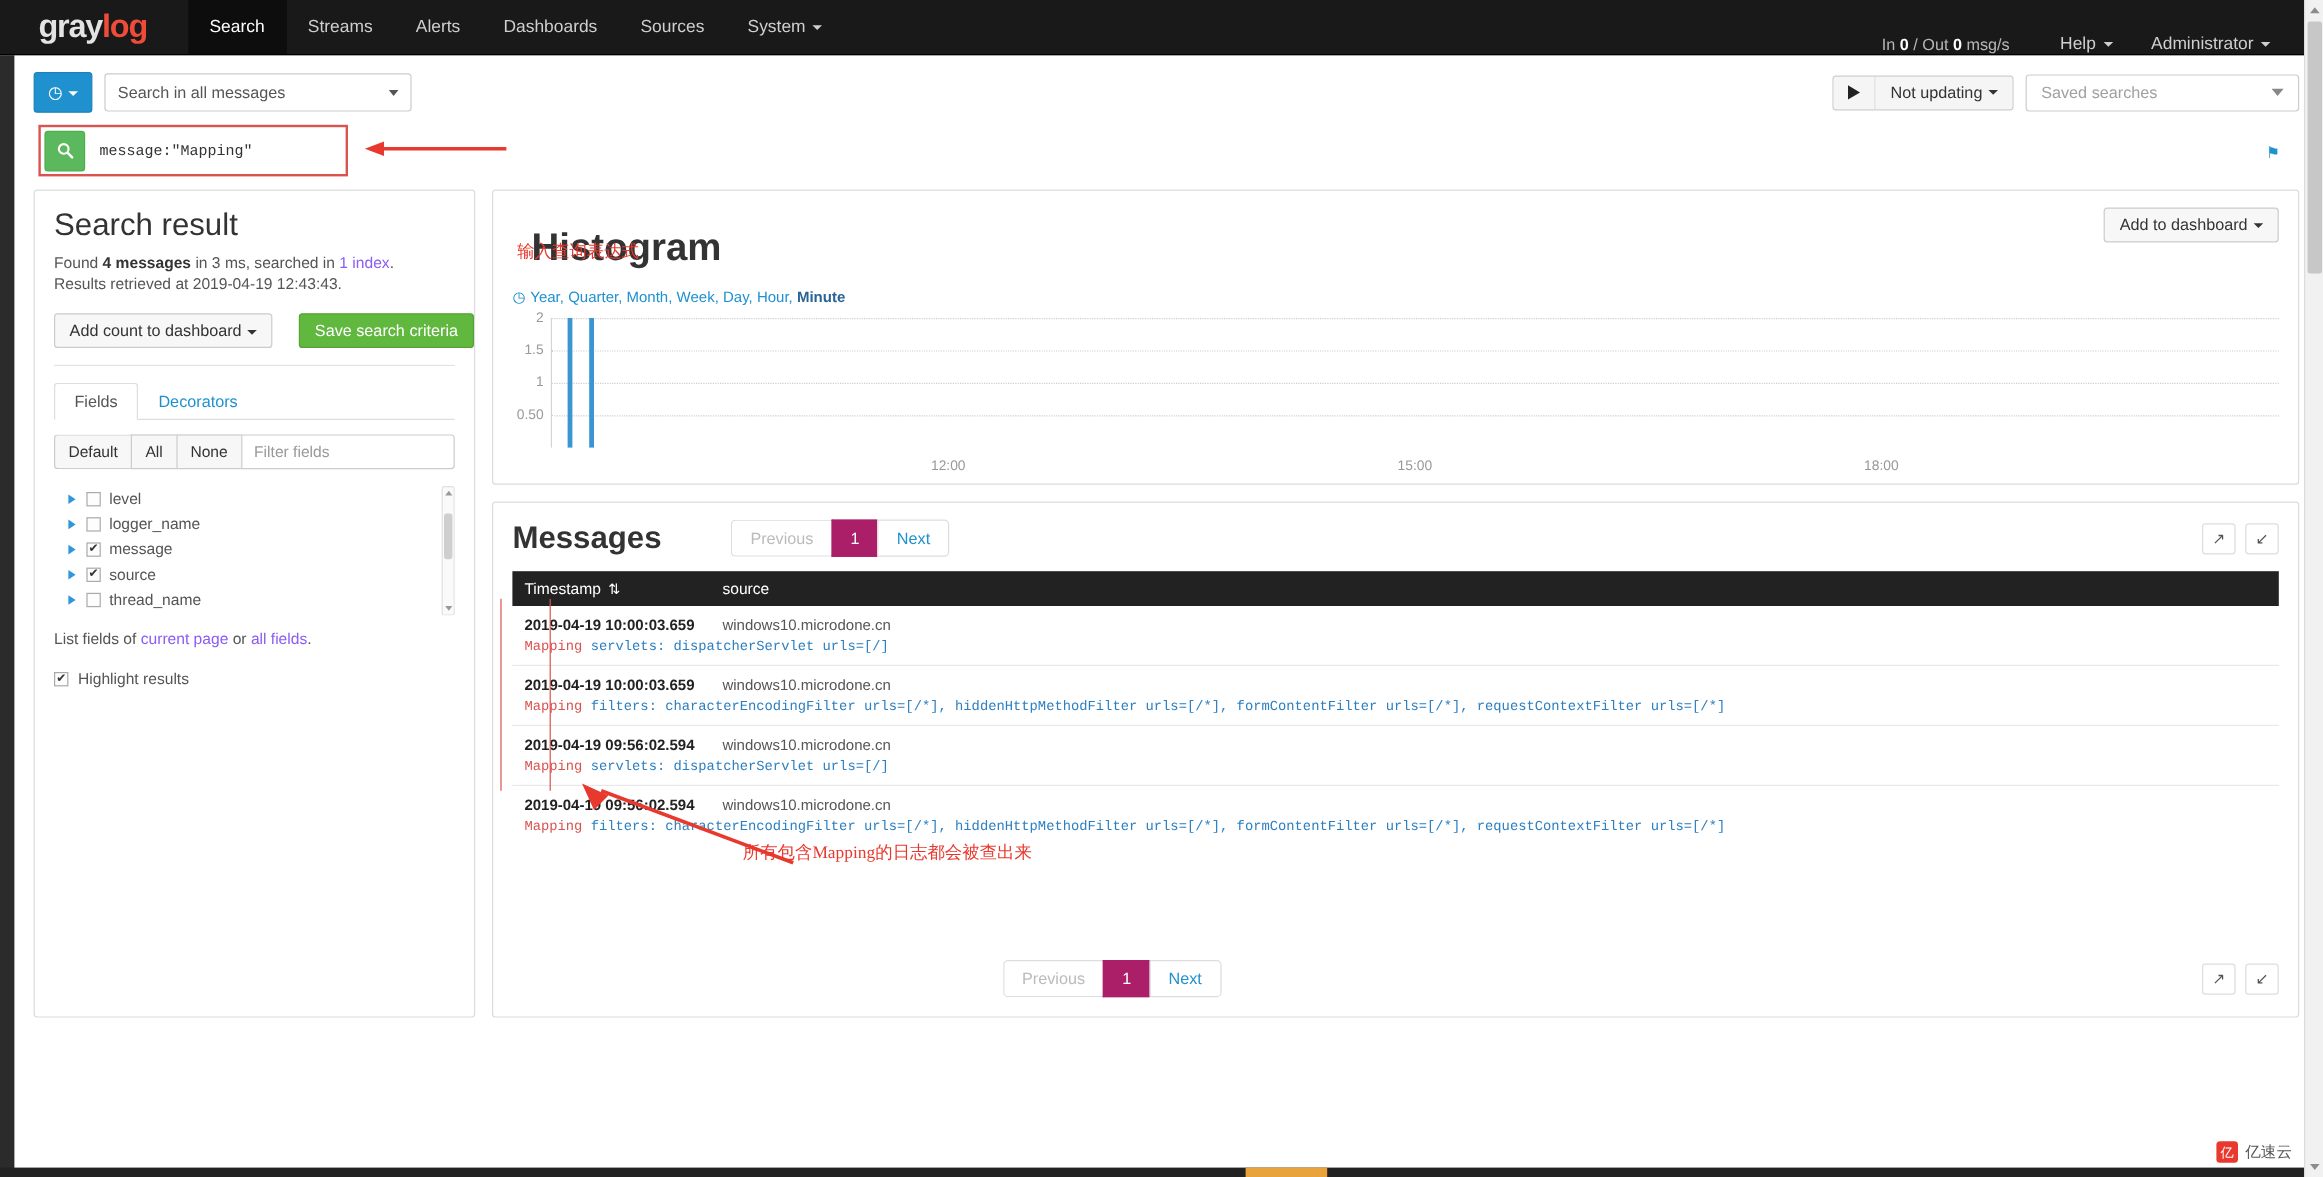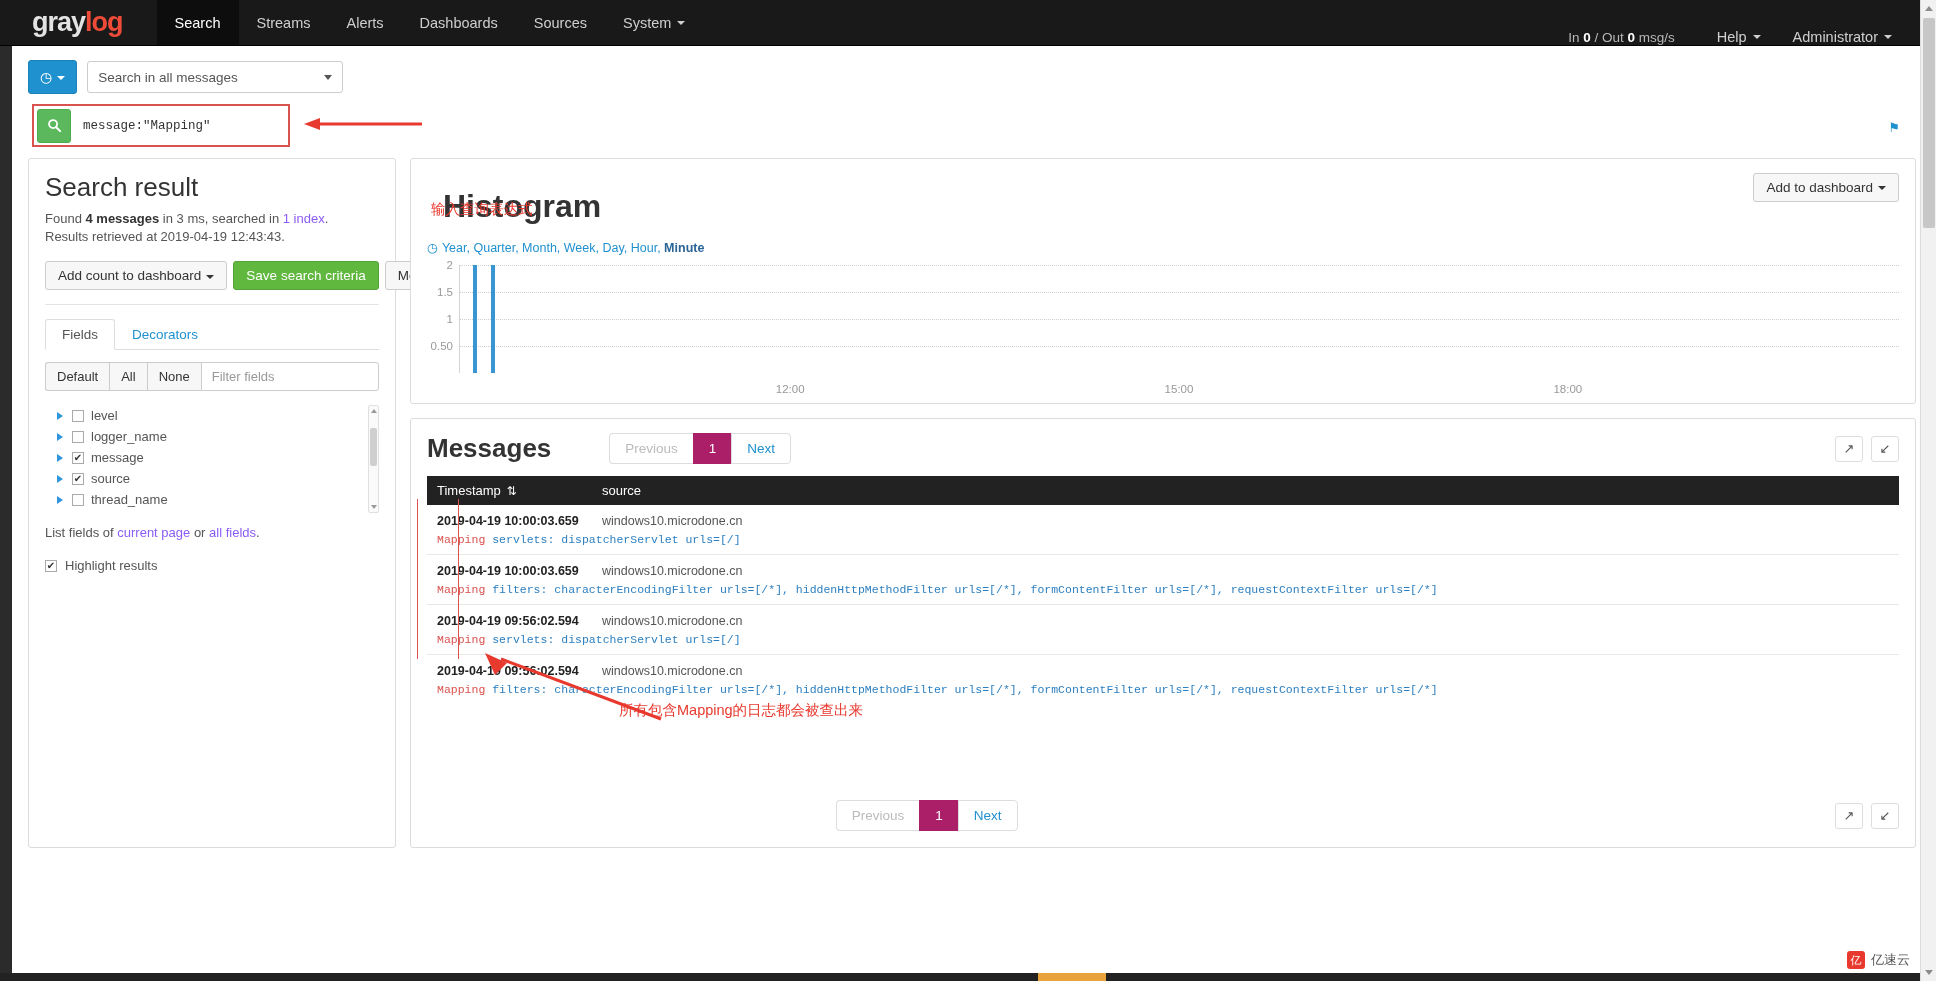--- a/index.html
+++ b/index.html
@@ -160,21 +160,21 @@
     background:#fff; border:1px solid #dcdcdc; border-radius:3px;
   }
 
   
   .sidebar { width:368px; }
   .sidebar-inner { padding:14px 16px 16px 16px; }
   .sr-title { font-size:26px; font-weight:normal; color:#333; margin:0 0 8px 0; line-height:1.1; }
   .sr-meta { font-size:13px; color:#555; line-height:1.45; }
   .sr-meta b { color:#333; }
   .link { color:#8b5cf6; text-decoration:none; cursor:pointer;text-align:center; }
-  .sr-buttons { display:flex; gap:6px; margin-top:14px; }
+  .sr-buttons { display:flex; gap:22px; margin-top:14px; }
   .btn-success { background:#60b83f; border-color:#55a337; color:#fff; }
   .hr { border-top:1px solid #e3e3e3; margin:14px 0 0 0; }
 
   .tabs { display:flex; margin-top:14px; border-bottom:1px solid #ddd; }
   .tab {
     padding:7px 16px; font-size:13.5px; color:#2091cf; cursor:pointer;
     border:1px solid transparent; margin-bottom:-1px; border-radius:3px 3px 0 0;
   }
   .tab.active { color:#555; background:#fff; border-color:#ddd #ddd #fff; }
 
@@ -367,20 +367,35 @@
 <div class="content">
 
   <div class="search-row">
     <button class="btn btn-info">
       <span>◷</span><span class="caret-dn"></span>
     </button>
     <div class="stream-select">
       <span>Search in all messages</span>
       <span class="arrow"></span>
     </div>
+    <div class="search-row-right">
+      <div class="refresh-group">
+        <div class="seg">
+            <span class="play-tri"></span>
+          </div>
+        <div class="seg">
+            <span>Not updating</span>
+            <span class="caret-dn"></span>
+          </div>
+      </div>
+      <div class="saved-searches">
+        <span>Saved searches</span>
+        <span class="arrow"></span>
+      </div>
+    </div>
   </div>
 
   <div class="query-row">
     <div class="query-box">
       <div class="query-search-btn">
         <svg width="15" height="15" viewBox="0 0 16 16">
           <circle cx="6.5" cy="6.5" r="4.3" fill="none" stroke="#fff" stroke-width="1.9"></circle>
           <line x1="9.8" y1="9.8" x2="14" y2="14" stroke="#fff" stroke-width="2.2" stroke-linecap="round"></line>
         </svg>
       </div>
@@ -571,21 +586,21 @@
             <div class="msg-body"><span class="hl">Mapping</span><span> filters: characterEncodingFilter urls=[/*], hiddenHttpMethodFilter urls=[/*], formContentFilter urls=[/*], requestContextFilter urls=[/*]</span></div>
           </div>
         </div>
 
         <div class="red-guide" style="left:6px; top:80px; height:160px;"></div>
 
         <svg class="annot-arrow2" style="left:72px; top:232px; width:180px; height:72px;" viewBox="0 0 180 72">
           <line x1="178" y1="68" x2="18" y2="8" stroke="#e8392e" stroke-width="3"></line>
           <polygon points="2,2 24,12 12,24" fill="#e8392e"></polygon>
         </svg>
-        <div class="annot-text2" style="left:208px; top:282px;">所有包含Mapping的日志都会被查出来</div>
+        <div class="annot-text2" style="left:208px; top:282px;font-family:Liberation Serif, serif;">所有包含Mapping的日志都会被查出来</div>
 
         <div class="msg-foot" style="margin-top:82px;">
           <div class="foot-pager">
             <div class="pg">Previous</div>
             <div class="pg active">1</div>
             <div class="pg">Next</div>
           </div>
           <div class="msg-tools">
             <div class="tool-btn">↗</div>
             <div class="tool-btn">↙</div>

